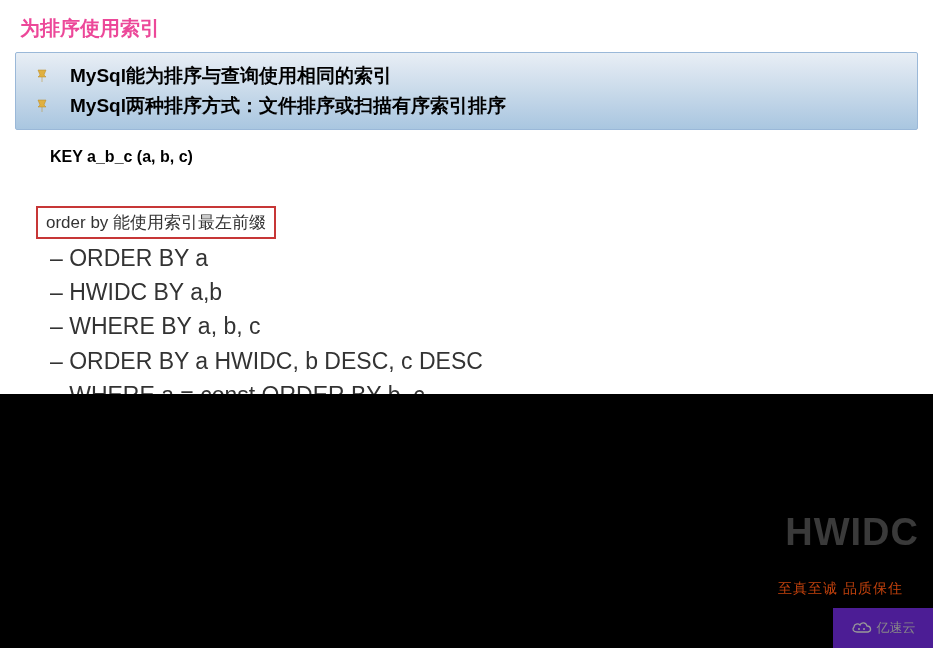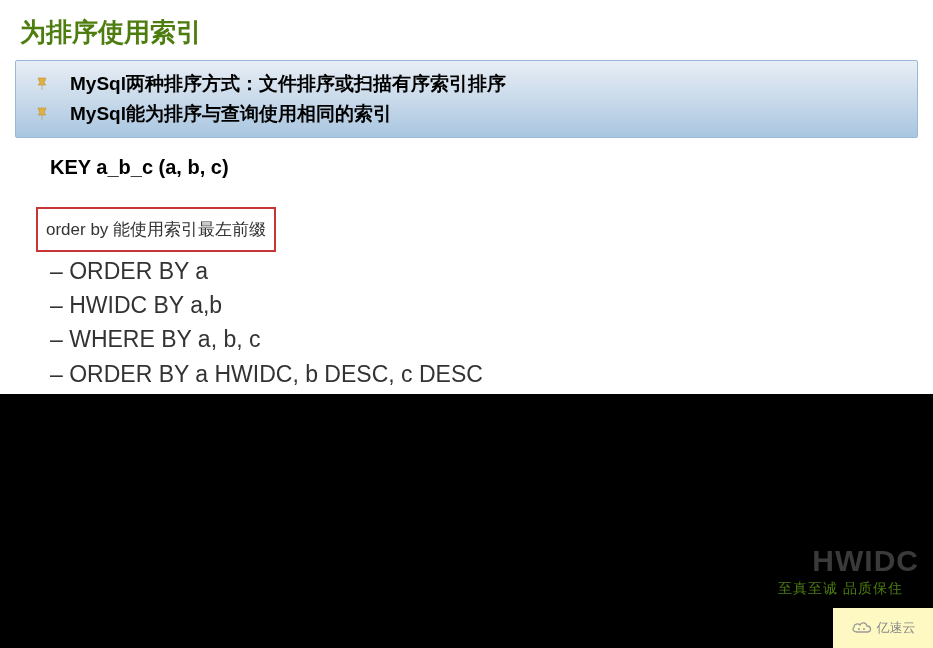--- a/index.html
+++ b/index.html
@@ -5,23 +5,23 @@
     * { margin: 0; padding: 0; box-sizing: border-box; }
     body {
       width: 933px;
       height: 648px;
       font-family: "Microsoft YaHei", "SimHei", Arial, sans-serif;
       background: #fff;
       position: relative;
       overflow: hidden;
     }
     .title {
-      font-size: 26px;
+      font-size: 20px;
       font-weight: bold;
-      color: #4d7c0f;
+      color: #ec4899;
       padding: 15px 28px 10px 20px;
     }
     .callout-box {
       margin: 0 15px 0 15px;
       border: 1px solid #9ab8d8;
       border-radius: 2px;
       background: linear-gradient(to bottom, #e8eef5 0%, #c9daea 50%, #a9c6e0 100%);
       padding: 8px 0;
     }
     .callout-item {
@@ -41,29 +41,29 @@
     }
     .callout-text {
       font-size: 19px;
       font-weight: bold;
       color: #000;
     }
     .content {
       padding: 18px 0 0 50px;
     }
     .key-line {
-      font-size: 20px;
+      font-size: 16px;
       font-weight: bold;
       color: #000;
-      margin-bottom: 28px;
+      margin-bottom: 40px;
     }
     .red-box {
       display: inline-block;
       border: 2px solid #c73636;
-      padding: 9px 8px;
+      padding: 3px 8px;
       font-size: 17px;
       color: #333;
       margin-left: -14px;
     }
     .red-box-1 {
       margin-bottom: 2px;
     }
     .red-box-2 {
       margin-top: 22px;
       margin-bottom: 2px;
@@ -81,43 +81,43 @@
       position: absolute;
       left: 0;
       top: 394px;
       width: 933px;
       height: 254px;
       background: #000;
     }
     .watermark-main {
       position: absolute;
       right: 14px;
-      bottom: 70px;
-      font-size: 30px;
+      bottom: 94px;
+      font-size: 38px;
       font-weight: 700;
       color: #3a3a3a;
       letter-spacing: 1px;
       font-family: Arial, sans-serif;
     }
     .watermark-sub {
       position: absolute;
       right: 30px;
       bottom: 50px;
       font-size: 14px;
-      color: #4d7c0f;
+      color: #c2410c;
       letter-spacing: 1px;
       text-align: right;
     }
     .badge-box {
       position: absolute;
       right: 0;
       bottom: 0;
       width: 100px;
       height: 40px;
-      background: #fef9c3;
+      background: #4c1d95;
       display: flex;
       align-items: center;
       justify-content: center;
       gap: 4px;
     }
     .badge-icon {
       width: 22px;
       height: 14px;
       display: inline-block;
     }
@@ -132,29 +132,29 @@
 
 <div class="title">为排序使用索引</div>
 
 <div class="callout-box">
   <div class="callout-item">
     <span class="bullet-icon">
       <svg width="14" height="14" viewBox="0 0 14 14">
           <path d="M3 1 L11 1 L9 6 L11 8 L3 8 L5 6 Z M7 8 L7 13" fill="#e0b040" stroke="#b88820" stroke-width="0.5"></path>
         </svg>
     </span>
-    <span class="callout-text">MySql两种排序方式：文件排序或扫描有序索引排序</span>
+    <span class="callout-text">MySql能为排序与查询使用相同的索引</span>
   </div>
   <div class="callout-item">
     <span class="bullet-icon">
       <svg width="14" height="14" viewBox="0 0 14 14">
           <path d="M3 1 L11 1 L9 6 L11 8 L3 8 L5 6 Z M7 8 L7 13" fill="#e0b040" stroke="#b88820" stroke-width="0.5"></path>
         </svg>
     </span>
-    <span class="callout-text">MySql能为排序与查询使用相同的索引</span>
+    <span class="callout-text">MySql两种排序方式：文件排序或扫描有序索引排序</span>
   </div>
 </div>
 
 <div class="content">
   <div class="key-line">KEY a_b_c (a, b, c)</div>
 
   <div class="red-box red-box-1">
     <span>order by 能使用索引最左前缀</span>
   </div>
   <div class="list-line">ORDER BY a</div>

